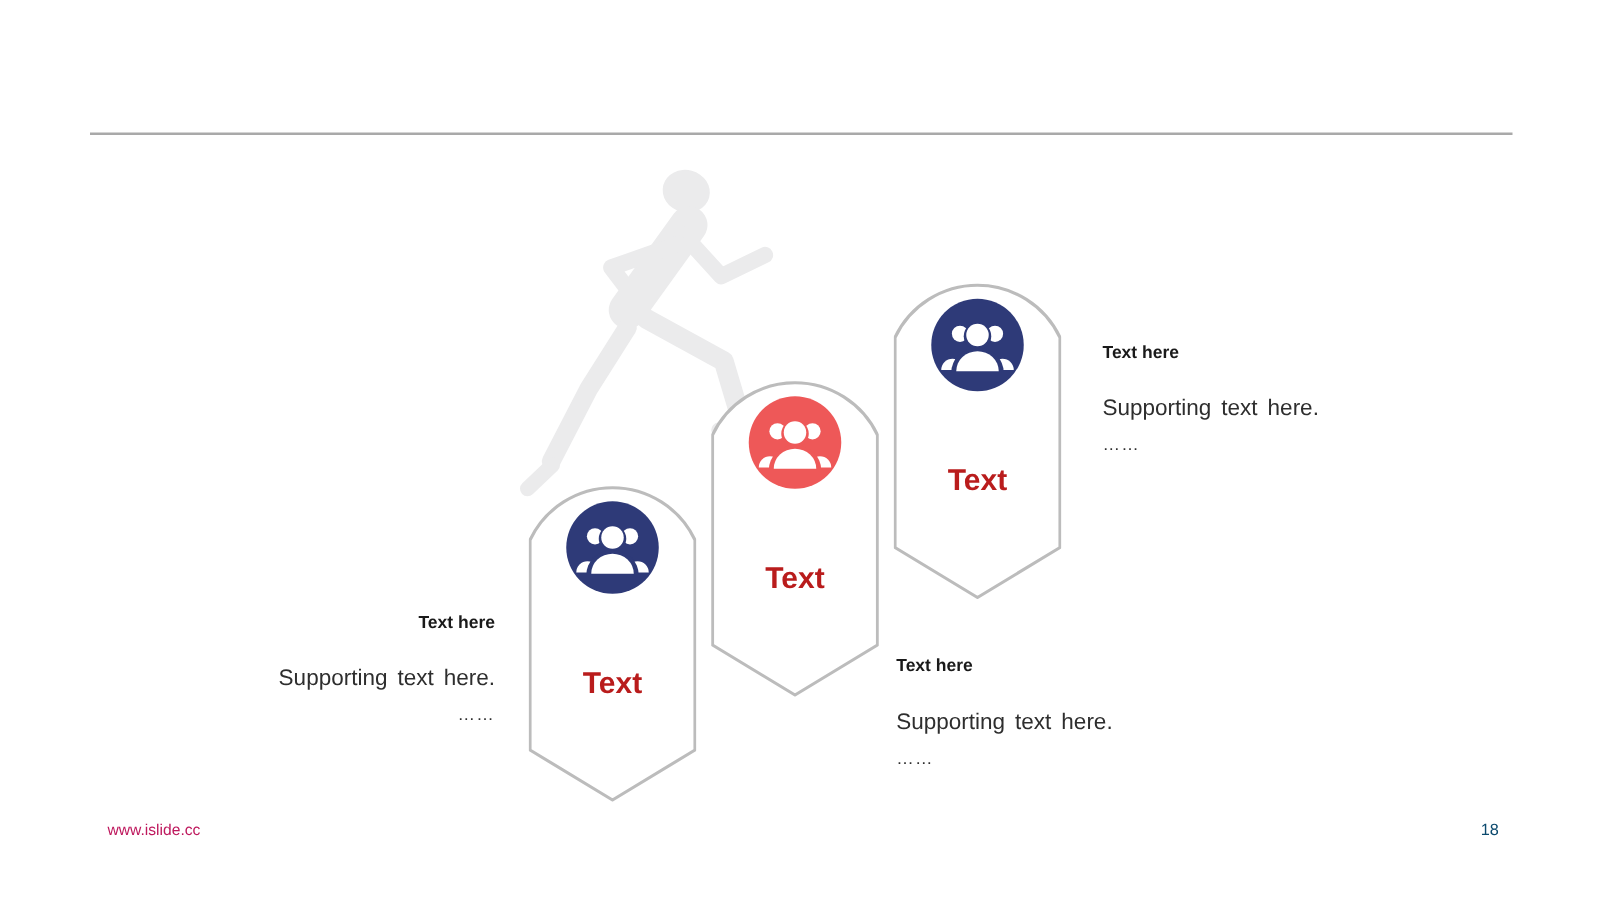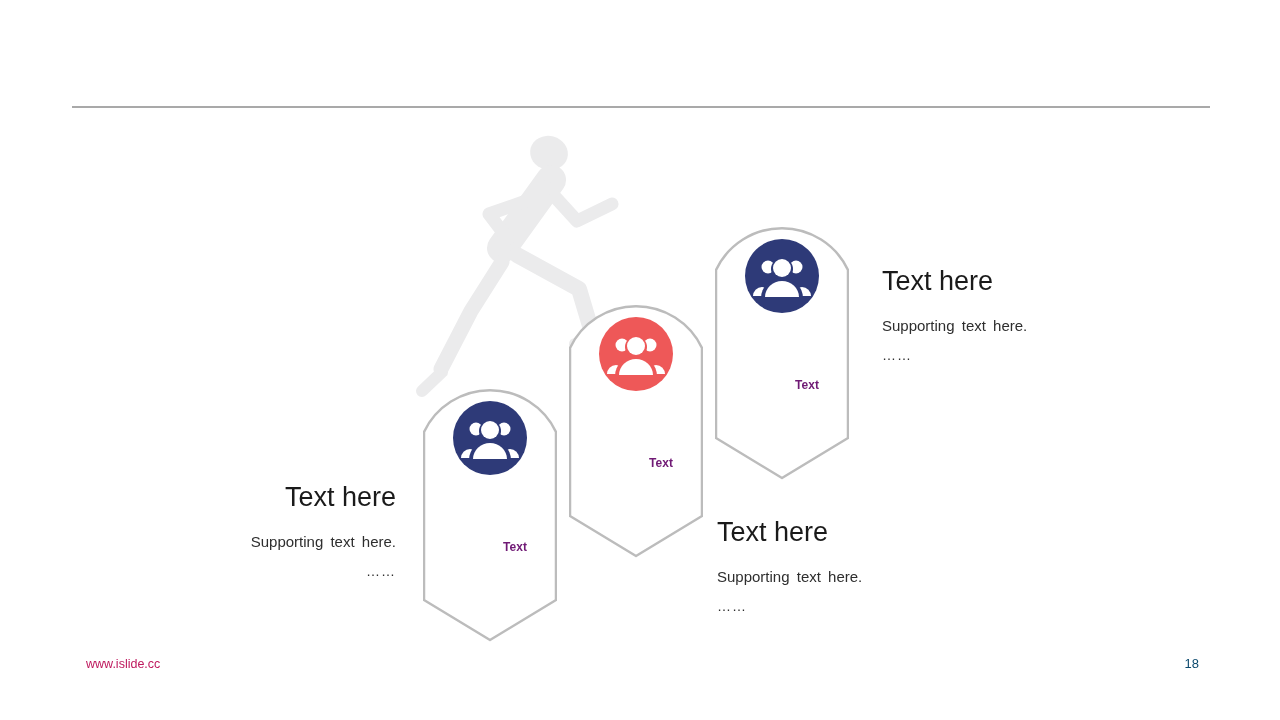--- a/index.html
+++ b/index.html
@@ -13,32 +13,32 @@
   }
   .runner { position:absolute; left:405px; top:125px; }
   .runner .stroke { stroke:#ebebec; fill:none; stroke-linecap:round; stroke-linejoin:round; }
   .runner .fill { fill:#ebebec; }
 
   .banner { position:absolute; width:134px; height:254px; }
   .banner svg { display:block; }
   .banner-shape { fill:#ffffff; stroke:#bcbcbc; stroke-width:2.5; stroke-linejoin:round; }
   .banner-label {
     position:absolute; left:0; top:146px; width:100%; text-align:center;
-    font-size:12px; font-weight:bold; color:#701a75; line-height:26px;margin-left:25px;
+    font-size:24px; font-weight:bold; color:#b91c1c; line-height:26px;
   }
   .b1 { left:423px; top:388px; }
   .b2 { left:569px; top:304px; }
   .b3 { left:715px; top:226px; }
 
   .text-block { position:absolute; width:200px; }
   .tb-left   { left:196px; top:484px; text-align:right; }
   .tb-mid    { left:717px; top:519px; text-align:left; width:220px; }
   .tb-right  { left:882px; top:268px; text-align:left; width:220px; }
-  .tb-title { font-size:27px; font-weight:normal; color:#1a1a1a; line-height:26px; }
-  .tb-body  { font-size:15px; color:#2e2e2e; line-height:18px; margin-top:23px; word-spacing:3px; }
+  .tb-title { font-size:14px; font-weight:bold; color:#1a1a1a; line-height:26px; }
+  .tb-body  { font-size:18px; color:#2e2e2e; line-height:18px; margin-top:23px; word-spacing:3px; }
   .tb-dots  { font-size:14px; color:#2e2e2e; line-height:16px; margin-top:12px; letter-spacing:1px; }
 
   .footer-url {
     position:absolute; left:86px; top:657px; font-size:12.5px; color:#be185d;
     text-decoration:none; cursor:pointer;
   }
   .page-number { position:absolute; right:81px; top:656px; font-size:13px; color:#0c4a6e; }
 </style>
 </head>
 <body>

